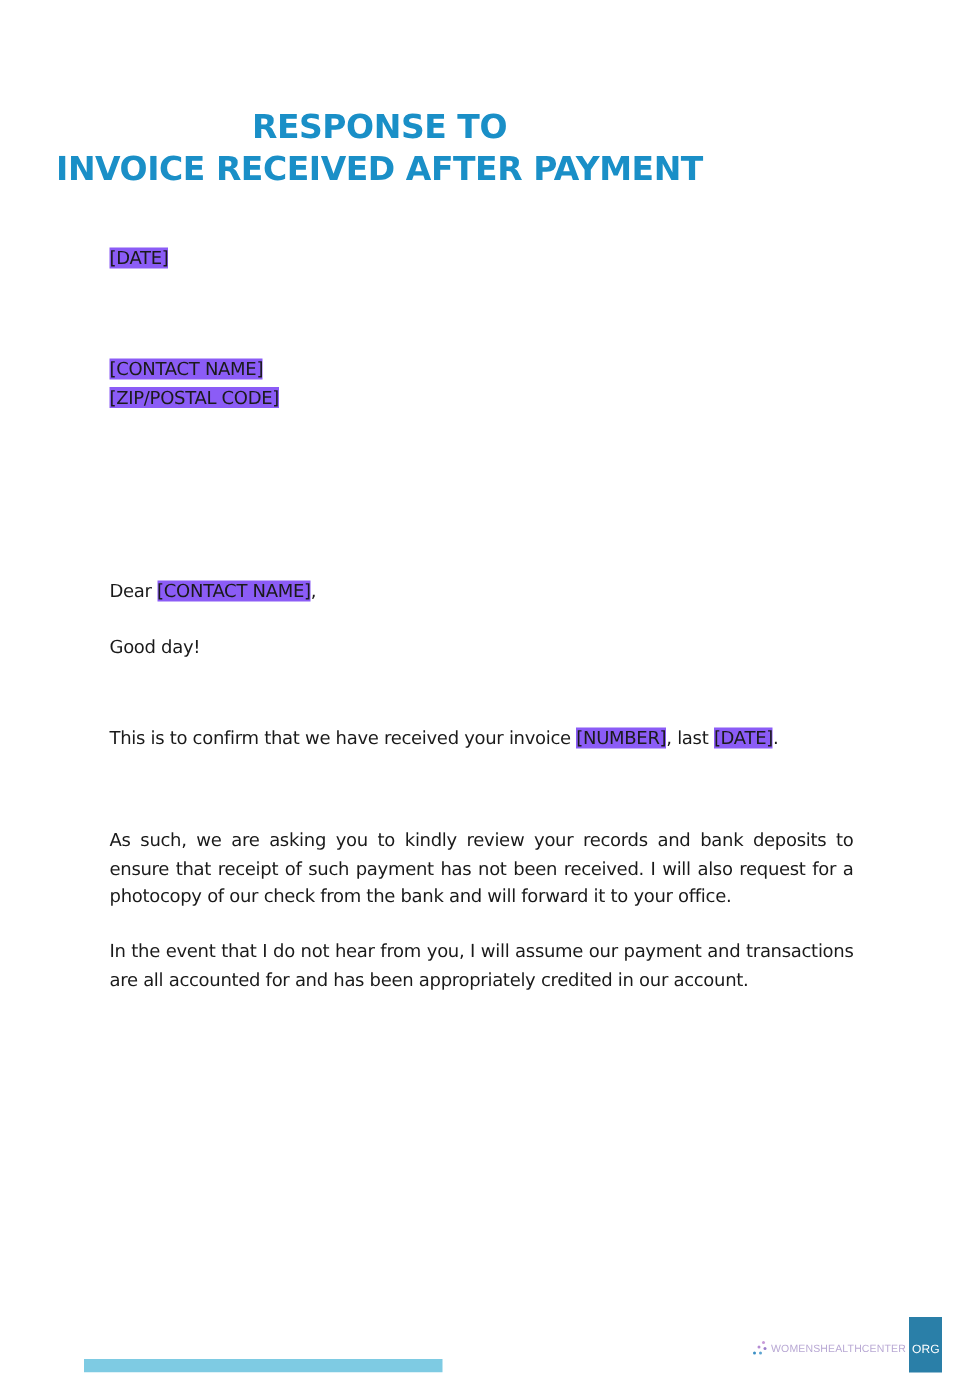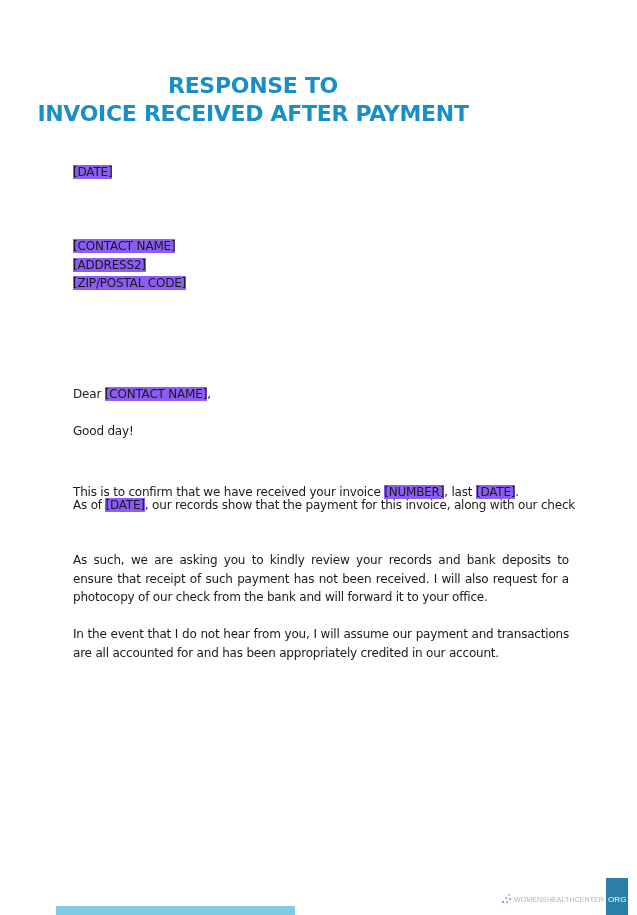--- a/index.html
+++ b/index.html
@@ -39,39 +39,34 @@
 
 <div class="title t1">RESPONSE TO</div>
 <div class="title t2">INVOICE RECEIVED AFTER PAYMENT</div>
 
 <div class="body-text" style="top:163px;">
   <span class="hl">[DATE]</span>
 </div>
 
 <div class="body-text" style="top:237px;">
   <span class="line"><span class="hl">[CONTACT NAME]</span></span>
-  <span class="line"><span class="hl">[ADDRESS2]</span></span>
   <span class="line"><span class="hl">[ZIP/POSTAL CODE]</span></span>
 </div>
 
 <div class="body-text" style="top:385px;">
   <span>Dear </span><span class="hl">[CONTACT NAME]</span><span>,</span>
 </div>
 
 <div class="body-text" style="top:422px;">Good day!</div>
 
 <div class="body-text" style="top:459px;margin-top:24px;">
   <span>This is to confirm that we have received your invoice </span><span class="hl">[NUMBER]</span><span>, last </span><span class="hl">[DATE]</span><span>.</span>
 </div>
 
 <div class="body-text" style="top:496px;">
-  <span class="line" style="display:flex; justify-content:space-between; white-space:nowrap;">
-    <span><span>As of </span><span class="hl">[DATE]</span></span>
-      <span style="text-align:right;">, our records show that the payment for this invoice, along with our check</span>
-  </span>
 </div>
 
 <div class="body-text just" style="top:551px;">As such, we are asking you to kindly review your records and bank deposits to ensure that receipt of such payment has not been received. I will also request for a photocopy of our check from the bank and will forward it to your office.</div>
 
 <div class="body-text just" style="top:625px;">In the event that I do not hear from you, I will assume our payment and transactions are all accounted for and has been appropriately credited in our account.</div>
 
 <div class="bottom-bar"></div>
 
 <div class="logo">
   <div class="logo-dots">

